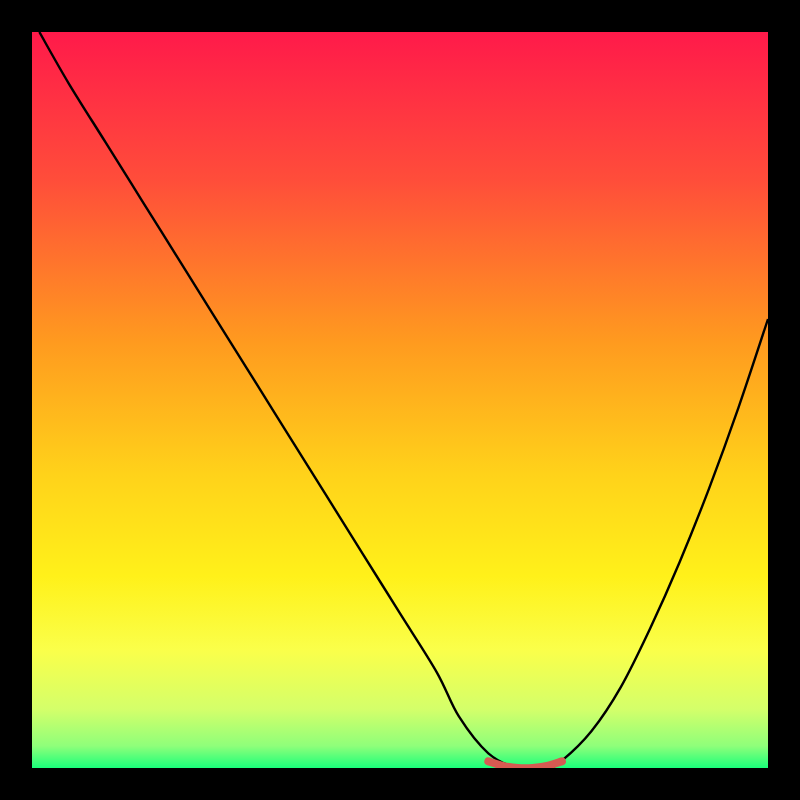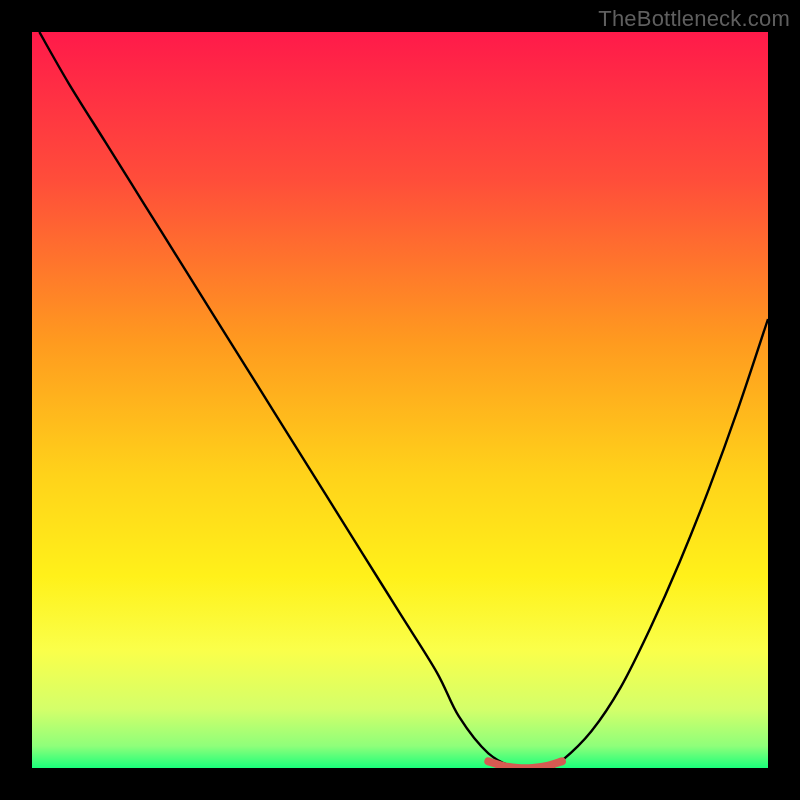--- a/index.html
+++ b/index.html
@@ -35,21 +35,20 @@
     width: 736px;
     height: 736px;
   }
   svg { display: block; }
 </style>
 </head>
 <body>
 
 <div class="frame">
 
-  <div class="watermark">TheBottleneck.com</div>
 
   <div class="plot-wrap">
     <svg id="chart-svg" width="736" height="736" viewBox="0 0 736 736" preserveAspectRatio="none">
       <defs>
         <linearGradient id="bg-grad" x1="0" y1="0" x2="0" y2="1">
             <stop offset="0.0%" stop-color="#ff1a4a"></stop>
             <stop offset="20.0%" stop-color="#ff4d3a"></stop>
             <stop offset="42.0%" stop-color="#ff9a1f"></stop>
             <stop offset="60.0%" stop-color="#ffd21a"></stop>
             <stop offset="74.0%" stop-color="#fff11a"></stop>

